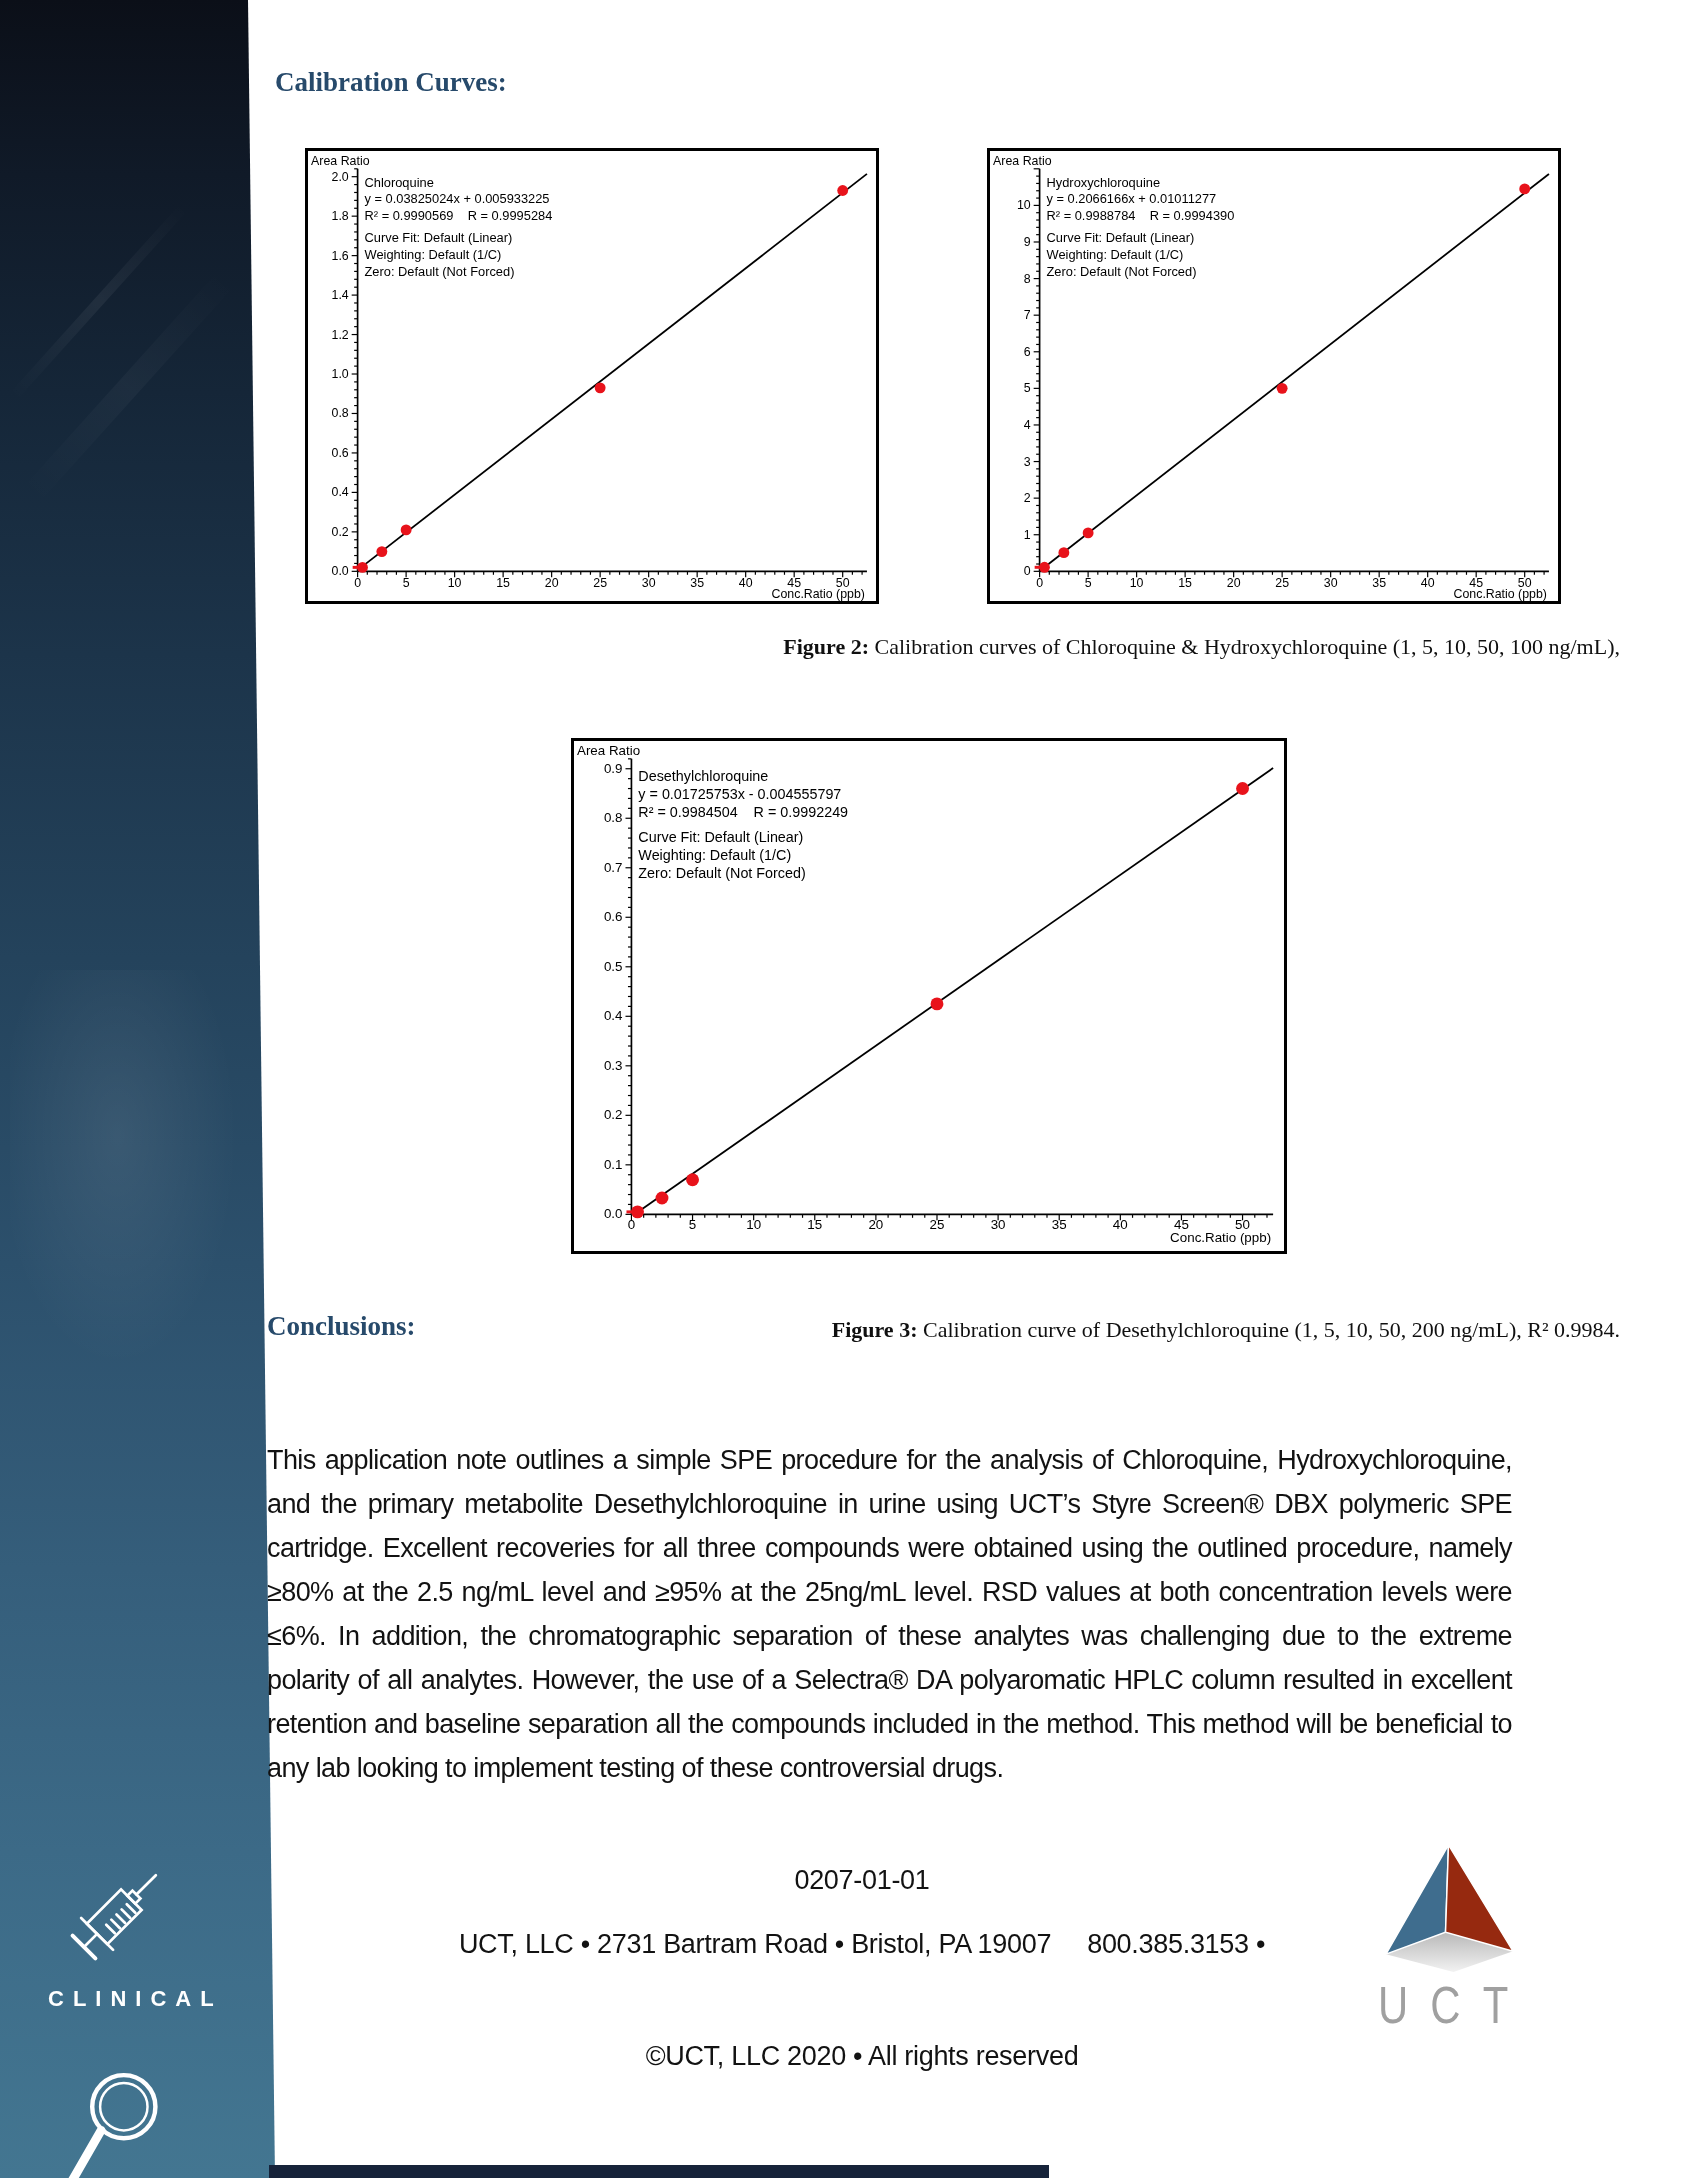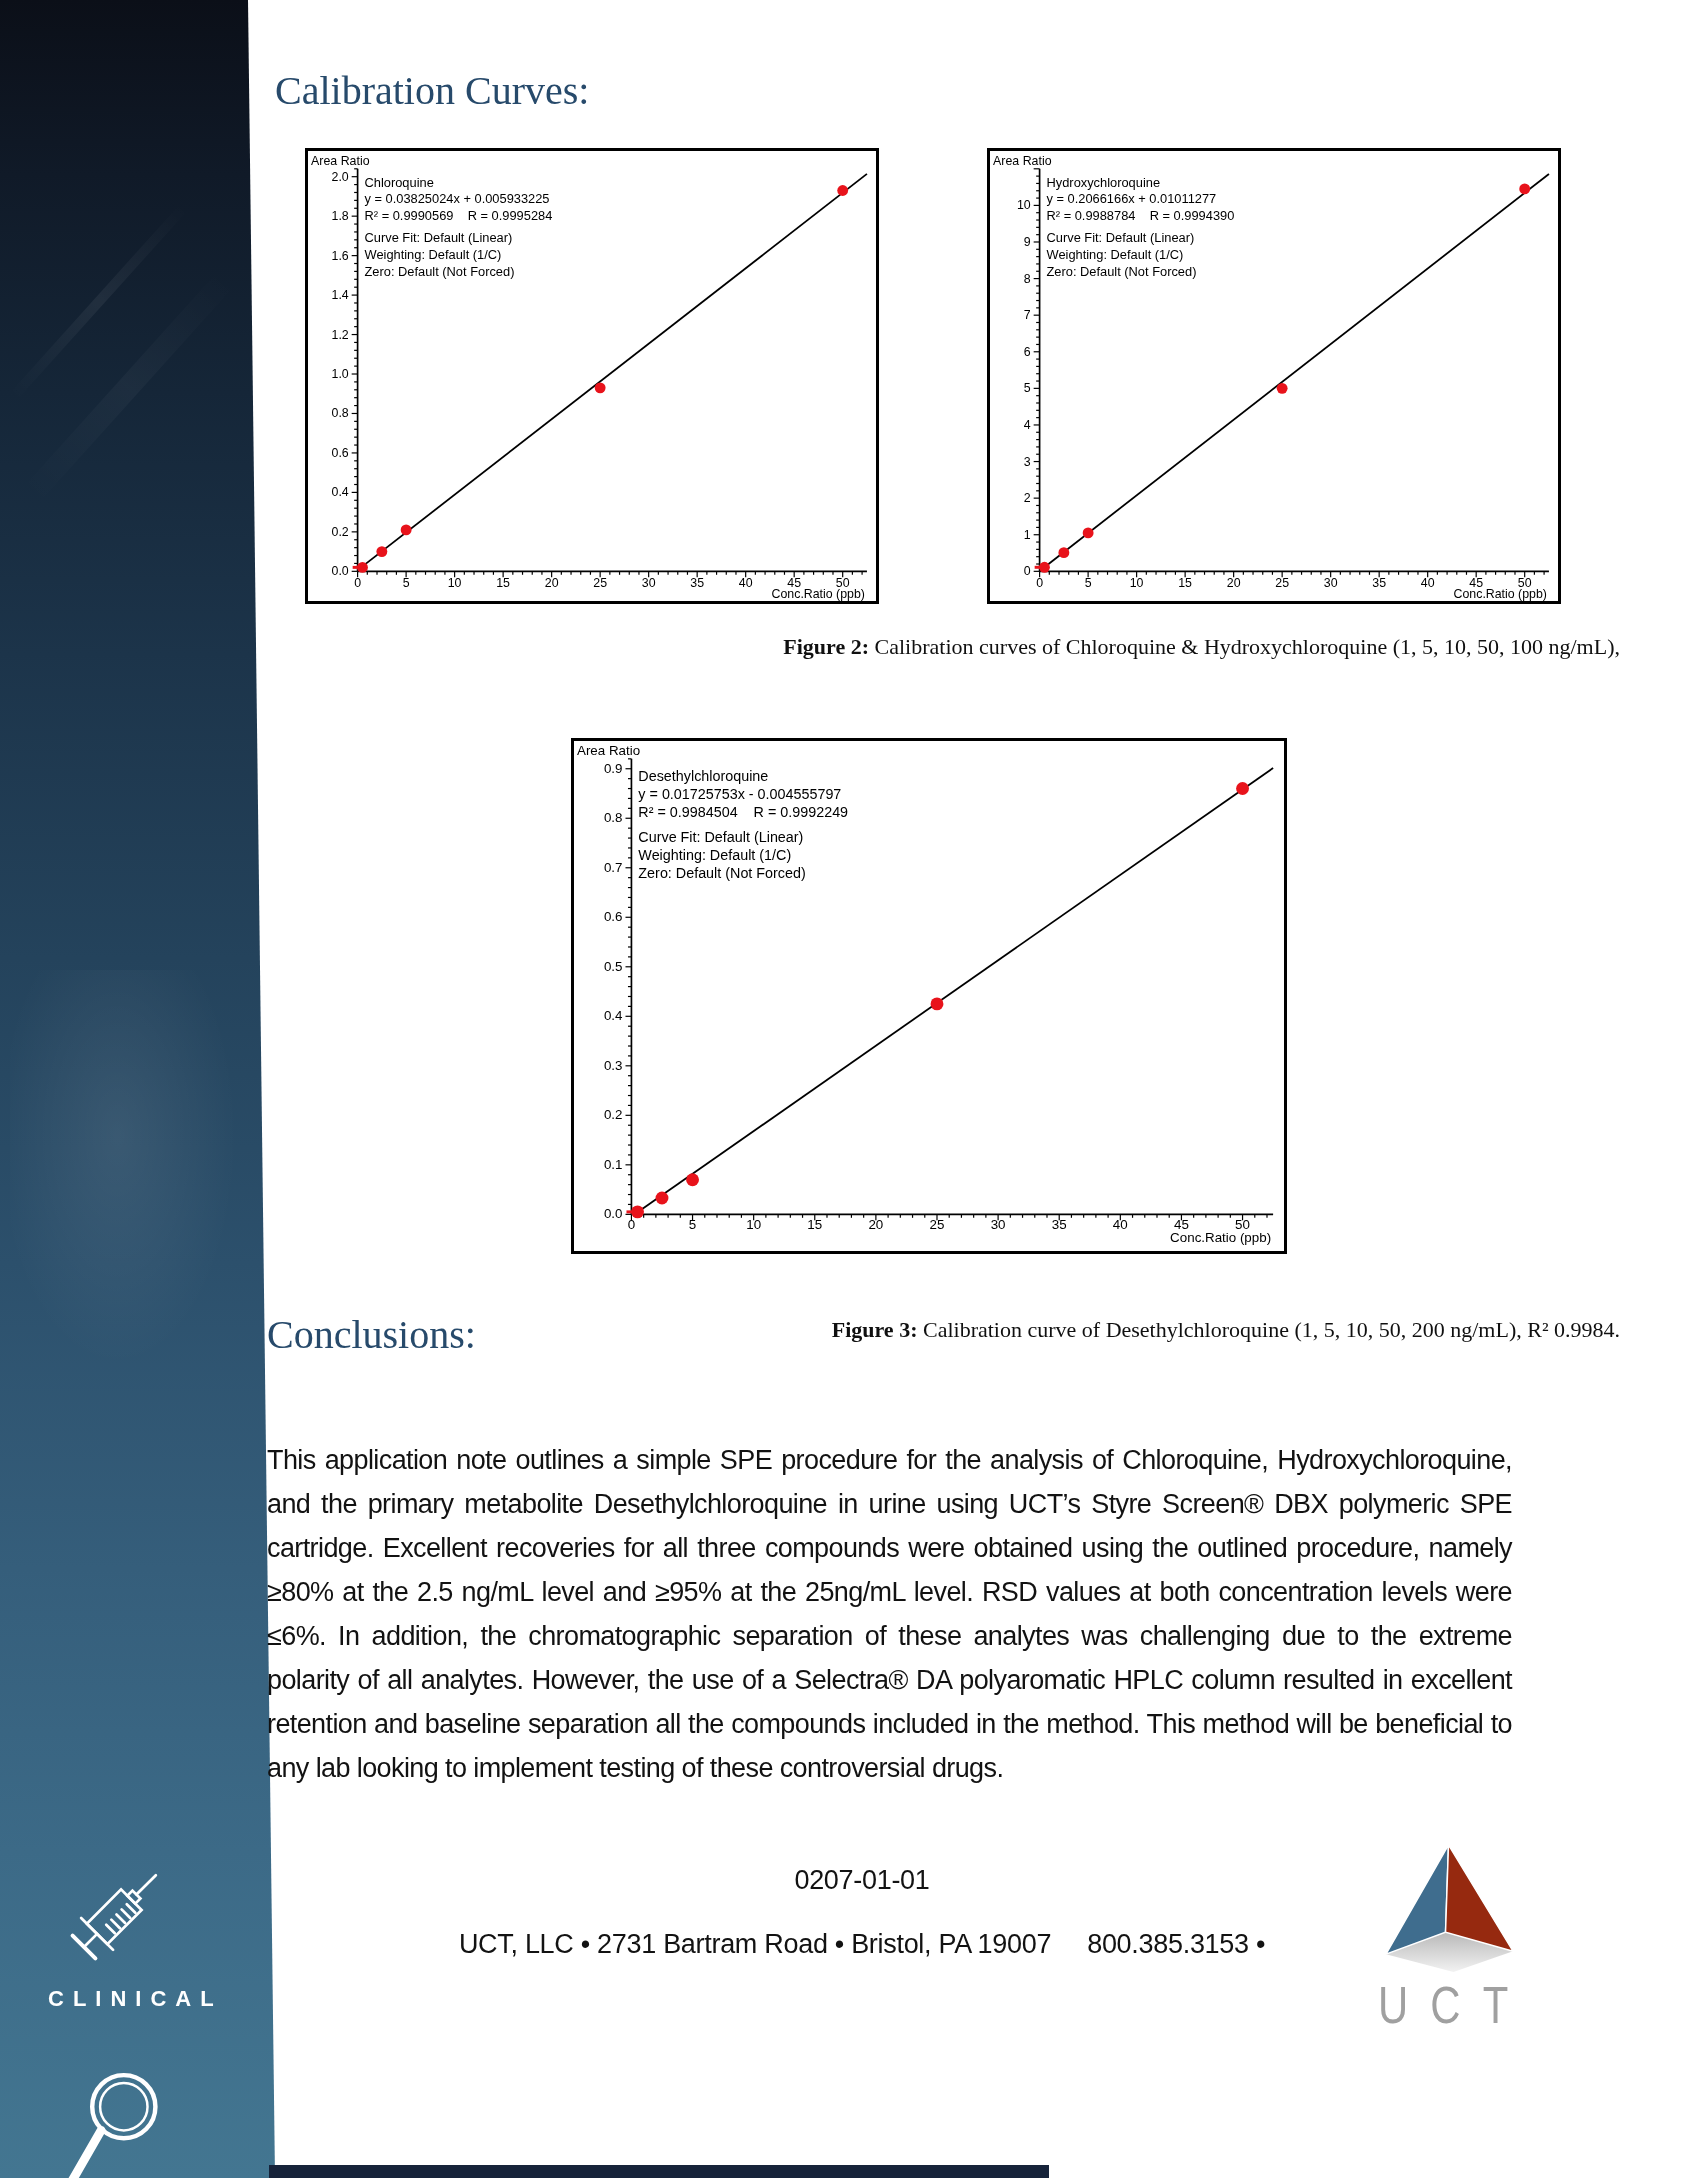--- a/index.html
+++ b/index.html
@@ -14,22 +14,22 @@
     opacity:.12;border-radius:6px;}
   #streak1{left:-30px;top:297px;width:257px;height:10px;transform:rotate(-48deg);}
   #streak2{left:-20px;top:376px;width:297px;height:22px;transform:rotate(-48deg);opacity:.07;}
   #blob1{position:absolute;left:10px;top:970px;width:238px;height:416px;opacity:.10;
     background:radial-gradient(ellipse at 45% 40%,rgba(255,255,255,.8),rgba(255,255,255,0) 65%);}
   #sidebar-syringe{position:absolute;left:48px;top:1849px;width:129px;height:139px;}
   #sidebar-label{position:absolute;left:48px;top:1986px;width:218px;color:#ffffff;
     font-size:22px;font-weight:bold;letter-spacing:9px;font-family:"Liberation Sans",sans-serif;}
   #sidebar-magnifier{position:absolute;left:30px;top:2067px;width:158px;height:111px;overflow:hidden;}
   
-  .heading{position:absolute;font-family:"Liberation Serif",serif;font-weight:normal;
-    color:#274a6b;font-size:40px;}
+  .heading{position:absolute;font-family:"Liberation Serif",serif;font-weight:bold;
+    color:#274a6b;font-size:27px;}
   #title{left:275px;top:67px;}
   #conclusions-heading{left:267px;top:1311px;text-align:right;}
   .chartbox{position:absolute;background:#fff;border:3px solid #000;box-sizing:border-box;}
   #chart-0{left:305px;top:148px;width:574px;height:456px;}
   #chart-1{left:987px;top:148px;width:574px;height:456px;}
   #chart-2{left:571px;top:738px;width:716px;height:516px;}
   .caption{position:absolute;left:293px;width:1327px;text-align:right;
     font-family:"Liberation Serif",serif;font-size:22px;color:#101010;}
   #fig2-cap1{top:634px;}
   #fig2-cap2{top:689px;}
@@ -533,20 +533,21 @@
   </div>
   <div id="fig3-cap" class="caption">
     <span class="cap-bold">Figure 3:</span><span> Calibration curve of Desethylchloroquine (1, 5, 10, 50, 200 ng/mL), R² 0.9984.</span>
   </div>
 
   <div id="conclusions-heading" class="heading">Conclusions:</div>
   <div id="body-paragraph">This application note outlines a simple SPE procedure for the analysis of Chloroquine, Hydroxychloroquine, and the primary metabolite Desethylchloroquine in urine using UCT’s Styre Screen® DBX polymeric SPE cartridge. Excellent recoveries for all three compounds were obtained using the outlined procedure, namely ≥80% at the 2.5 ng/mL level and ≥95% at the 25ng/mL level. RSD values at both concentration levels were ≤6%. In addition, the chromatographic separation of these analytes was challenging due to the extreme polarity of all analytes. However, the use of a Selectra® DA polyaromatic HPLC column resulted in excellent retention and baseline separation all the compounds included in the method. This method will be beneficial to any lab looking to implement testing of these controversial drugs.</div>
 
   <div id="footer-docnum" class="footer-line">0207-01-01</div>
   <div id="footer-addr1" class="footer-line">UCT, LLC • 2731 Bartram Road • Bristol, PA 19007&nbsp;&nbsp;&nbsp;&nbsp;&nbsp;800.385.3153 •</div>
+  <div id="footer-copy" class="footer-line">©UCT, LLC 2020 • All rights reserved</div>
 
   <div id="logo">
     <svg id="logo-tri" viewBox="0 0 150 138">
       <defs>
         <linearGradient id="shadowg" x1="0" y1="0" x2="0" y2="1">
           <stop offset="0" stop-color="#b9b9b9"></stop>
             <stop offset="1" stop-color="#f2f2f2"></stop>
         </linearGradient>
       </defs>
       <path d="M12,118 L72,96 L140,115 L80,136 Z" fill="url(#shadowg)"></path>

